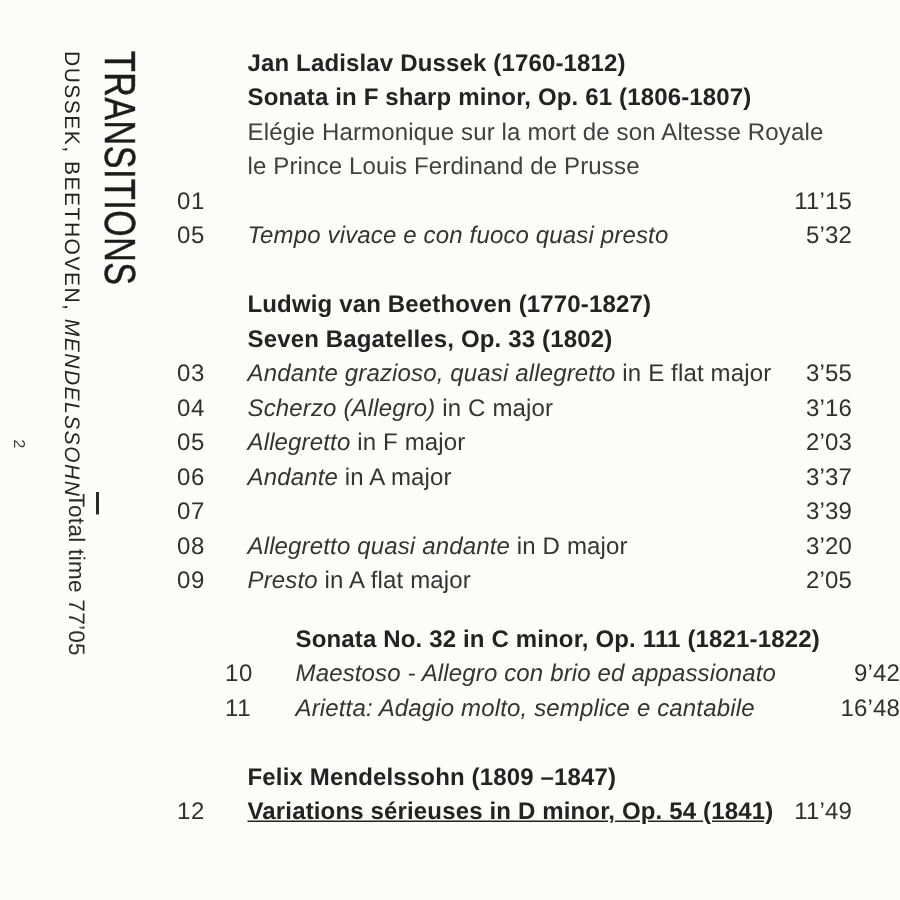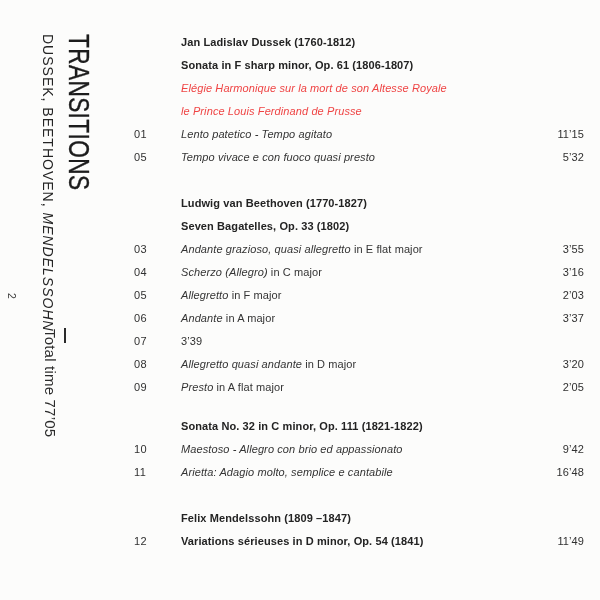--- a/index.html
+++ b/index.html
@@ -22,53 +22,52 @@
   .page-num{
     left:17px;top:293px;font-size:10.5px;line-height:10px;color:#3a3a3a;
     transform:rotate(90deg);
   }
   .spine-dash{position:absolute;left:63.5px;top:328px;width:2.5px;height:15px;background:#2a2a2a;}
   .spine-total{
     left:58px;top:329px;font-size:15px;line-height:15px;letter-spacing:.2px;
     color:#2b2b2b;transform:rotate(90deg);
   }
   
-  .sec{position:absolute;left:134px;width:450px;font-size:11px;line-height:23px;letter-spacing:.1px;}
+  .sec{position:absolute;left:118px;width:450px;font-size:16px;line-height:23px;letter-spacing:.1px;}
   .sec-a{top:31px;}
   .sec-b{top:192px;}
-  .sec-c{top:415px;}
+  .sec-c{top:415px;margin-left:32px;}
   .sec-d{top:507px;}
   .hdr{font-weight:700;color:#232323;padding-left:47px;}
-  .subit{font-style:italic;color:#ef4444;padding-left:47px;}
+  .subit{color:#404040;padding-left:47px;}
   .row{display:grid;grid-template-columns:47px 1fr auto;}
   .num{letter-spacing:.5px;color:#303030;}
   .title{color:#343434;}
   .title i{font-style:italic;}
-  .title .b{font-style:normal;font-weight:700;color:#232323;}
-  .dur{text-align:left;color:#303030;}
+  .title .b{font-style:normal;font-weight:700;color:#232323;text-decoration:underline;}
+  .dur{text-align:right;color:#303030;}
 </style>
 </head>
 <body>
 
 <div class="page">
 
   <div class="rot spine-title">TRANSITIONS</div>
   <div class="rot spine-sub"><span>DUSSEK, BEETHOVEN, </span><span class="it">MENDELSSOHN</span></div>
   <div class="rot page-num">2</div>
   <div class="spine-dash"></div>
   <div class="rot spine-total">Total time 77’05</div>
 
   <section class="sec sec-a">
     <div class="hdr">Jan Ladislav Dussek (1760-1812)</div>
     <div class="hdr">Sonata in F sharp minor, Op. 61 (1806-1807)</div>
     <div class="subit">Elégie Harmonique sur la mort de son Altesse Royale</div>
     <div class="subit">le Prince Louis Ferdinand de Prusse</div>
     <div class="row">
       <span class="num">01</span>
-      <span class="title"><i>Lento patetico - Tempo agitato</i><span></span></span>
       <span class="dur">11’15</span>
     </div>
     <div class="row">
       <span class="num">05</span>
       <span class="title"><i>Tempo vivace e con fuoco quasi presto</i><span></span></span>
       <span class="dur">5’32</span>
     </div>
   </section>
 
   <section class="sec sec-b">

